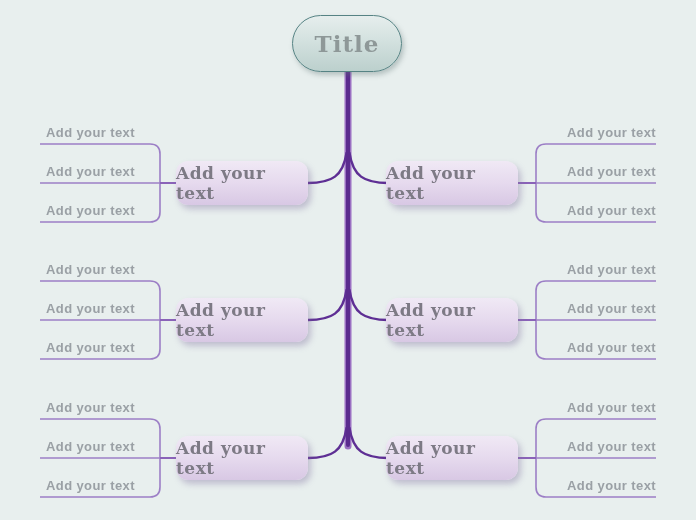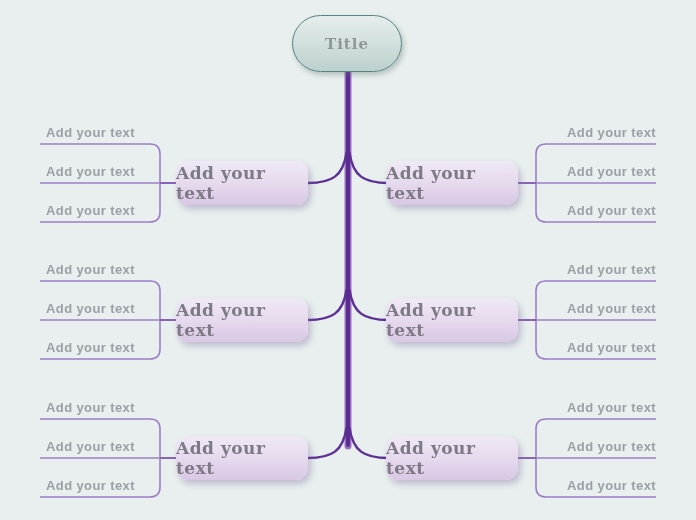--- a/index.html
+++ b/index.html
@@ -16,21 +16,21 @@
     position:absolute;left:292px;top:15px;width:110px;height:57px;
     border-radius:28.5px;
     background:linear-gradient(180deg,#e6eeed 0%,#d3e1df 45%,#bcd0cd 100%);
     border:1.5px solid #568384;
     box-shadow:2px 3px 5px rgba(100,120,120,.38);
     display:flex;align-items:center;justify-content:center;
     box-sizing:border-box;
   }
   .title-text{
     font-family:"DejaVu Serif", serif;
-    font-weight:bold;font-size:15px;color:#8e9898;letter-spacing:1px;
+    font-weight:bold;font-size:23px;color:#8e9898;letter-spacing:1px;
   }
 
   .box{
     position:absolute;width:132px;height:44px;border-radius:12px;
     background:linear-gradient(180deg,#f0e9f5 0%,#e6daee 50%,#d8c8e4 100%);
     box-shadow:3px 4px 6px rgba(130,115,160,.40);
     display:flex;align-items:center;justify-content:center;
   }
   .box.left{left:176px;}
   .box.right{left:386px;}

